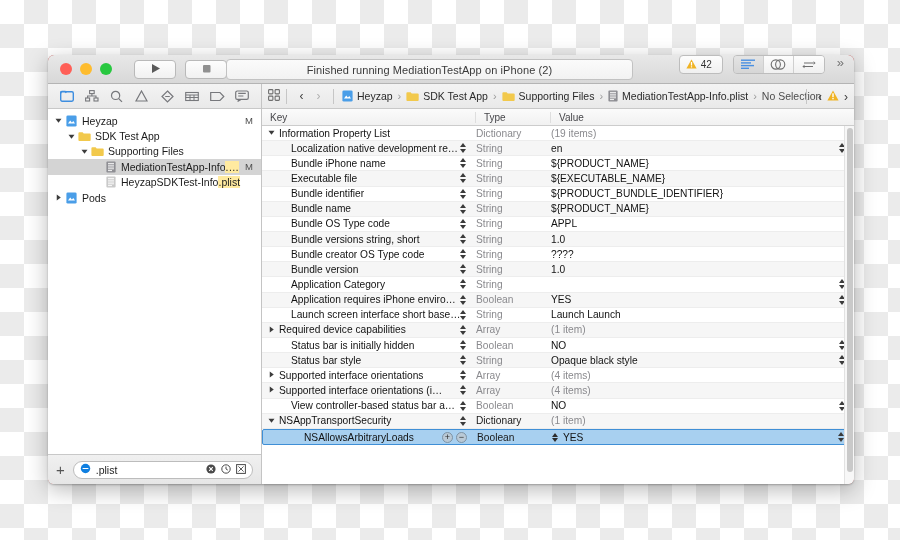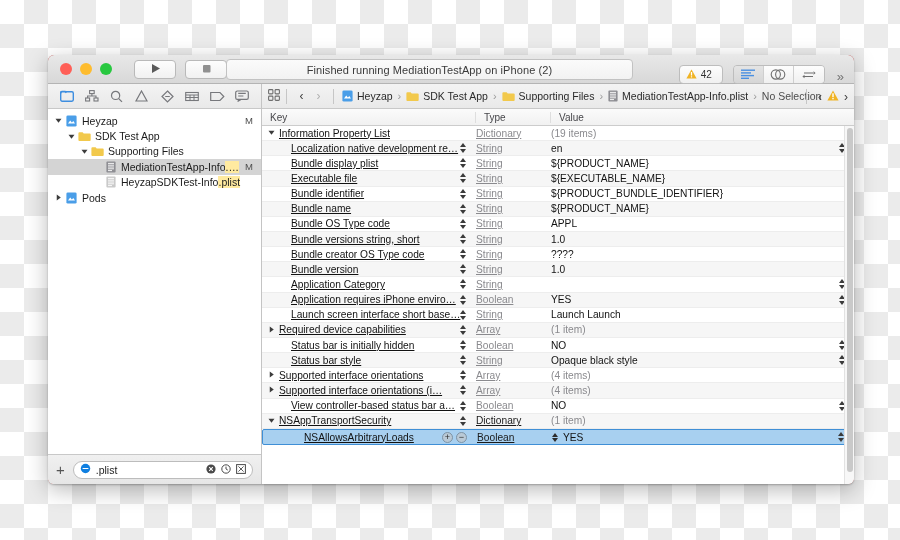--- a/index.html
+++ b/index.html
@@ -63,21 +63,21 @@
     background: linear-gradient(#fbfbfb, #f2f2f2);
     border: 1px solid #c2c2c2;
     border-radius: 4px;
     display: flex; align-items: center; justify-content: center;
     font-size: 11px; color: #3a3a3a;
     letter-spacing: .1px;
   }
 
   #tb-right {
     position: absolute; right: 10px; top: 0; height: 29px;
-    display: flex; align-items: flex-end; gap: 10px;
+    display: flex; align-items: flex-start; gap: 10px;
   }
   .warnbadge {
     height: 19px; min-width: 44px;
     background: linear-gradient(#fdfdfd, #f0f0f0);
     border: 1px solid #bdbdbd; border-radius: 4px;
     display: flex; align-items: center; gap: 4px;
     padding: 0 6px;
     font-size: 10px; color: #333;
   }
   .segbar { display:flex; height: 19px; border:1px solid #bdbdbd; border-radius:4px; overflow:hidden; }
@@ -191,26 +191,26 @@
     border: 1px solid #3f8fd6;
     border-radius: 2px;
     height: 16.5px;
   }
   .pk {
     width: 214px; flex: 0 0 214px;
     display:flex; align-items:center; gap:2px;
     padding-right: 4px; overflow:hidden;
   }
   .pk .disc { width: 11px; flex:0 0 11px; text-align:center; font-size:6.5px; color:#3c3c3c; }
-  .pk .ktext { flex:1; overflow:hidden; text-overflow:ellipsis; white-space:nowrap;text-decoration:underline; }
+  .pk .ktext { flex:1; overflow:hidden; text-overflow:ellipsis; white-space:nowrap; }
   .pt {
     width: 75px; flex:0 0 75px;
     color: #8a8a8e;
     padding-right:4px;
-    white-space:nowrap; overflow:hidden;text-decoration:underline;
+    white-space:nowrap; overflow:hidden;
   }
   .pt.solid { color: #1a1a1a; }
   .pv { flex:1; overflow:hidden; text-overflow:ellipsis; white-space:nowrap; }
   .pv.dim { color: #8a8a8e; }
 
   
   .stepper {
     position:absolute;
     width: 9px; height: 13px;
     display:flex; flex-direction:column; align-items:center; justify-content:center; gap:2px;
@@ -596,21 +596,21 @@
               <div class="pv"><span>en</span></div>
               <span class="stepper st-val">
                 <i class="up"></i>
                 <i class="down"></i>
               </span>
             </div>
             <div class="prow odd">
               <div class="pk">
                 <span style="flex: 0 0 14px;"></span>
                 <span class="disc"></span>
-                <span class="ktext">Bundle display plist</span>
+                <span class="ktext">Bundle iPhone name</span>
               </div>
               <span class="stepper st-key">
                 <i class="up"></i>
                 <i class="down"></i>
               </span>
               <div class="pt"><span>String</span></div>
               <div class="pv"><span>${PRODUCT_NAME}</span></div>
             </div>
             <div class="prow even">
               <div class="pk">

